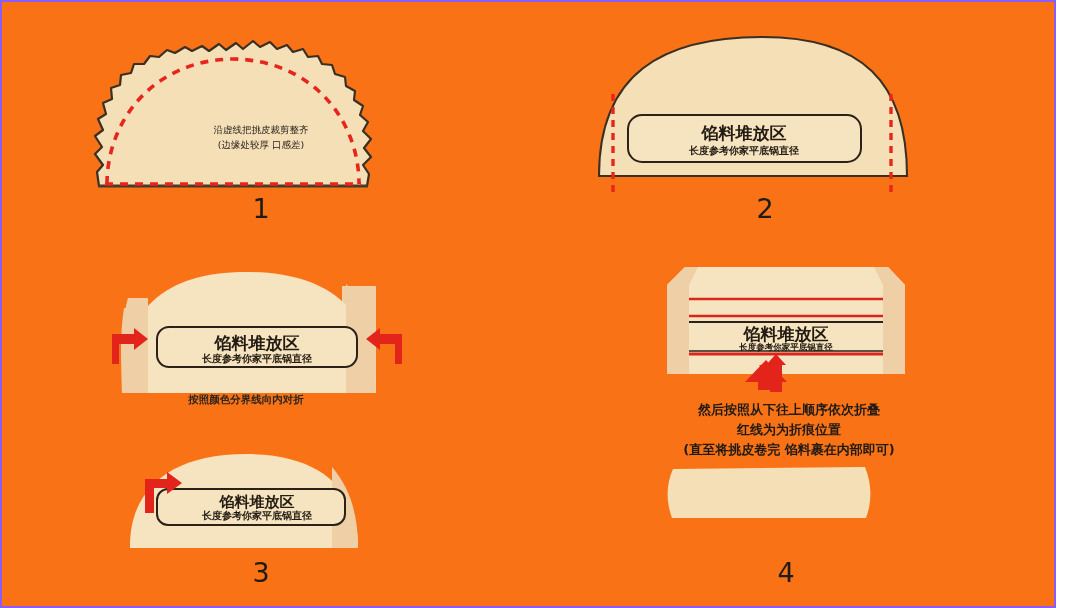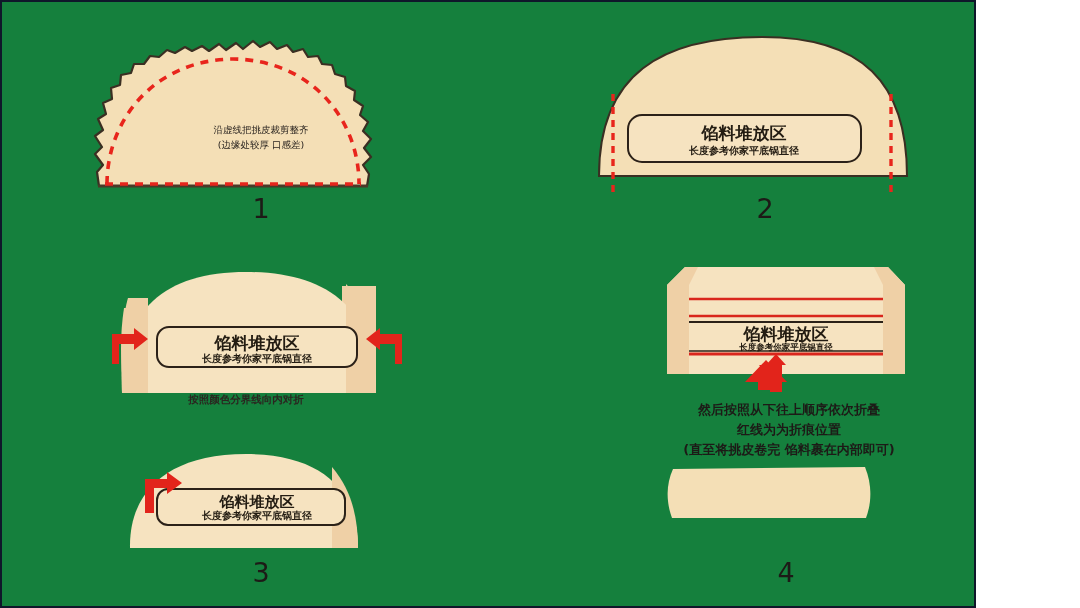--- a/index.html
+++ b/index.html
@@ -4,24 +4,24 @@
 <style>
   html,body{margin:0;padding:0;}
   body{
     width:1080px;height:608px;
     background:#ffffff;
     font-family:"DejaVu Sans","Liberation Sans",sans-serif;
     overflow:hidden;
   }
   #frame{
     position:relative;
-    width:976px;height:608px;
+    width:1056px;height:608px;
     box-sizing:border-box;
-    border:2px solid #0f172a;
-    background:#15803d;
+    border:2px solid #8b5cf6;
+    background:#f97316;
   }
   svg#canvas{position:absolute;left:0;top:0;width:1080px;height:608px;}
   .panel-num{
     font-family:"DejaVu Sans","Liberation Sans",sans-serif;
     font-size:27px;font-weight:400;fill:#1d1a17;text-anchor:middle;
   }
   .fill-title{
     font-family:"DejaVu Sans","Liberation Sans",sans-serif;
     font-size:17px;font-weight:bold;fill:#231c12;text-anchor:middle;
   }

